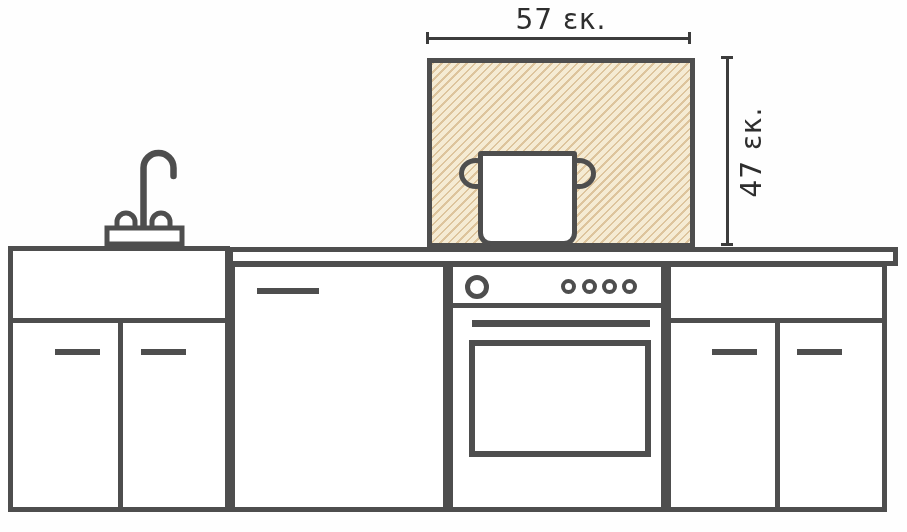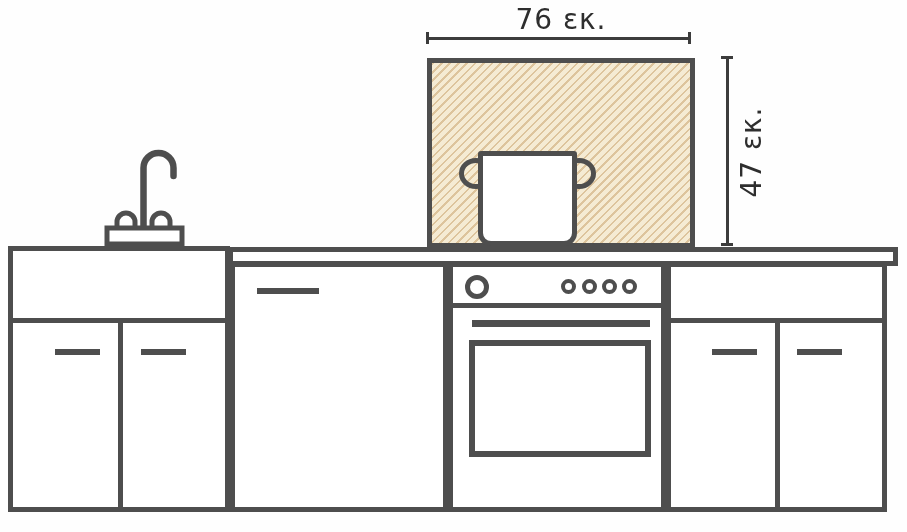--- a/index.html
+++ b/index.html
@@ -25,21 +25,21 @@
   .knob{border:4px solid var(--outline,#4e4e4e);border-radius:50%;background:var(--surface,#fff);}
   svg .stroke{stroke:var(--outline,#4e4e4e);fill:none;}
   svg .fillw{fill:var(--surface,#fff);stroke:var(--outline,#4e4e4e);}
   .center{text-align:center;}
 </style>
 </head>
 <body>
 
 <div class="stage">
 
-  <div class="abs dimlabel center" style="left:427px;top:3px;width:268px;">76 εκ.</div>
+  <div class="abs dimlabel center" style="left:427px;top:3px;width:268px;">57 εκ.</div>
   <div class="abs dimline" style="left:427px;top:37px;width:264px;height:2.5px;"></div>
   <div class="abs dimline" style="left:426px;top:32px;width:3px;height:12px;"></div>
   <div class="abs dimline" style="left:688px;top:32px;width:3px;height:12px;"></div>
 
   <div class="abs dimline" style="left:726px;top:57px;width:2.5px;height:189px;"></div>
   <div class="abs dimline" style="left:721px;top:56px;width:12px;height:3px;"></div>
   <div class="abs dimline" style="left:721px;top:243px;width:12px;height:3px;"></div>
   <div class="abs dimlabel center rot" style="left:692px;top:136px;width:120px;height:32px;line-height:32px;">47 εκ.</div>
 
   <div class="abs outlined hatch" style="left:427px;top:58px;width:268px;height:190px;"></div>

